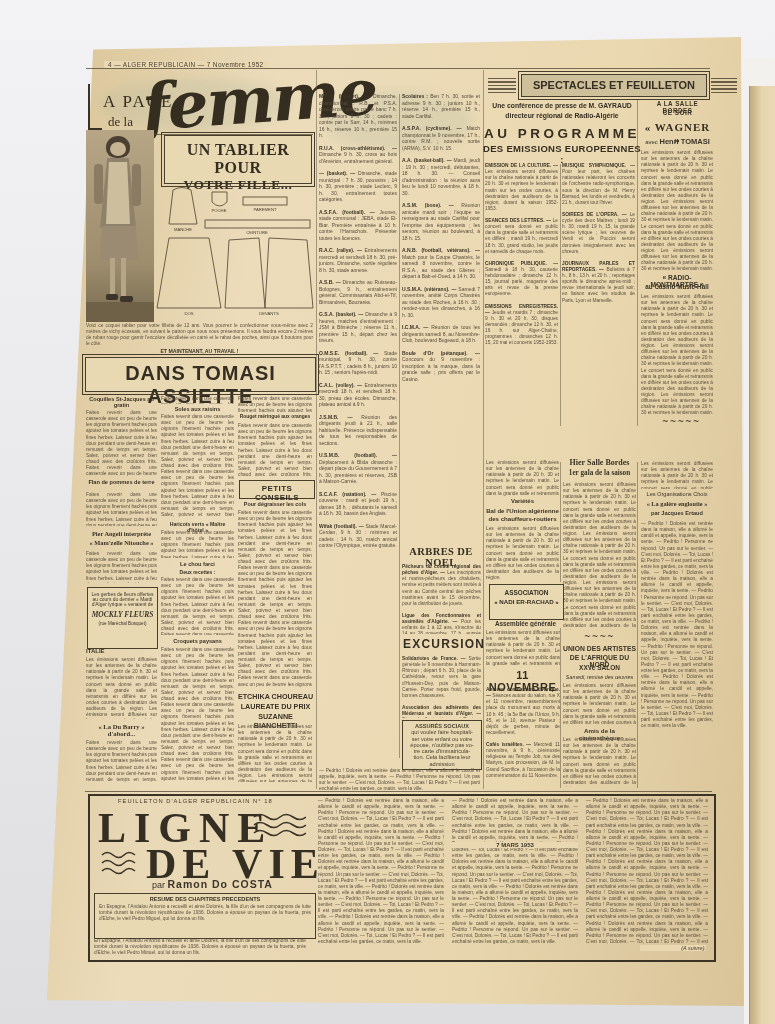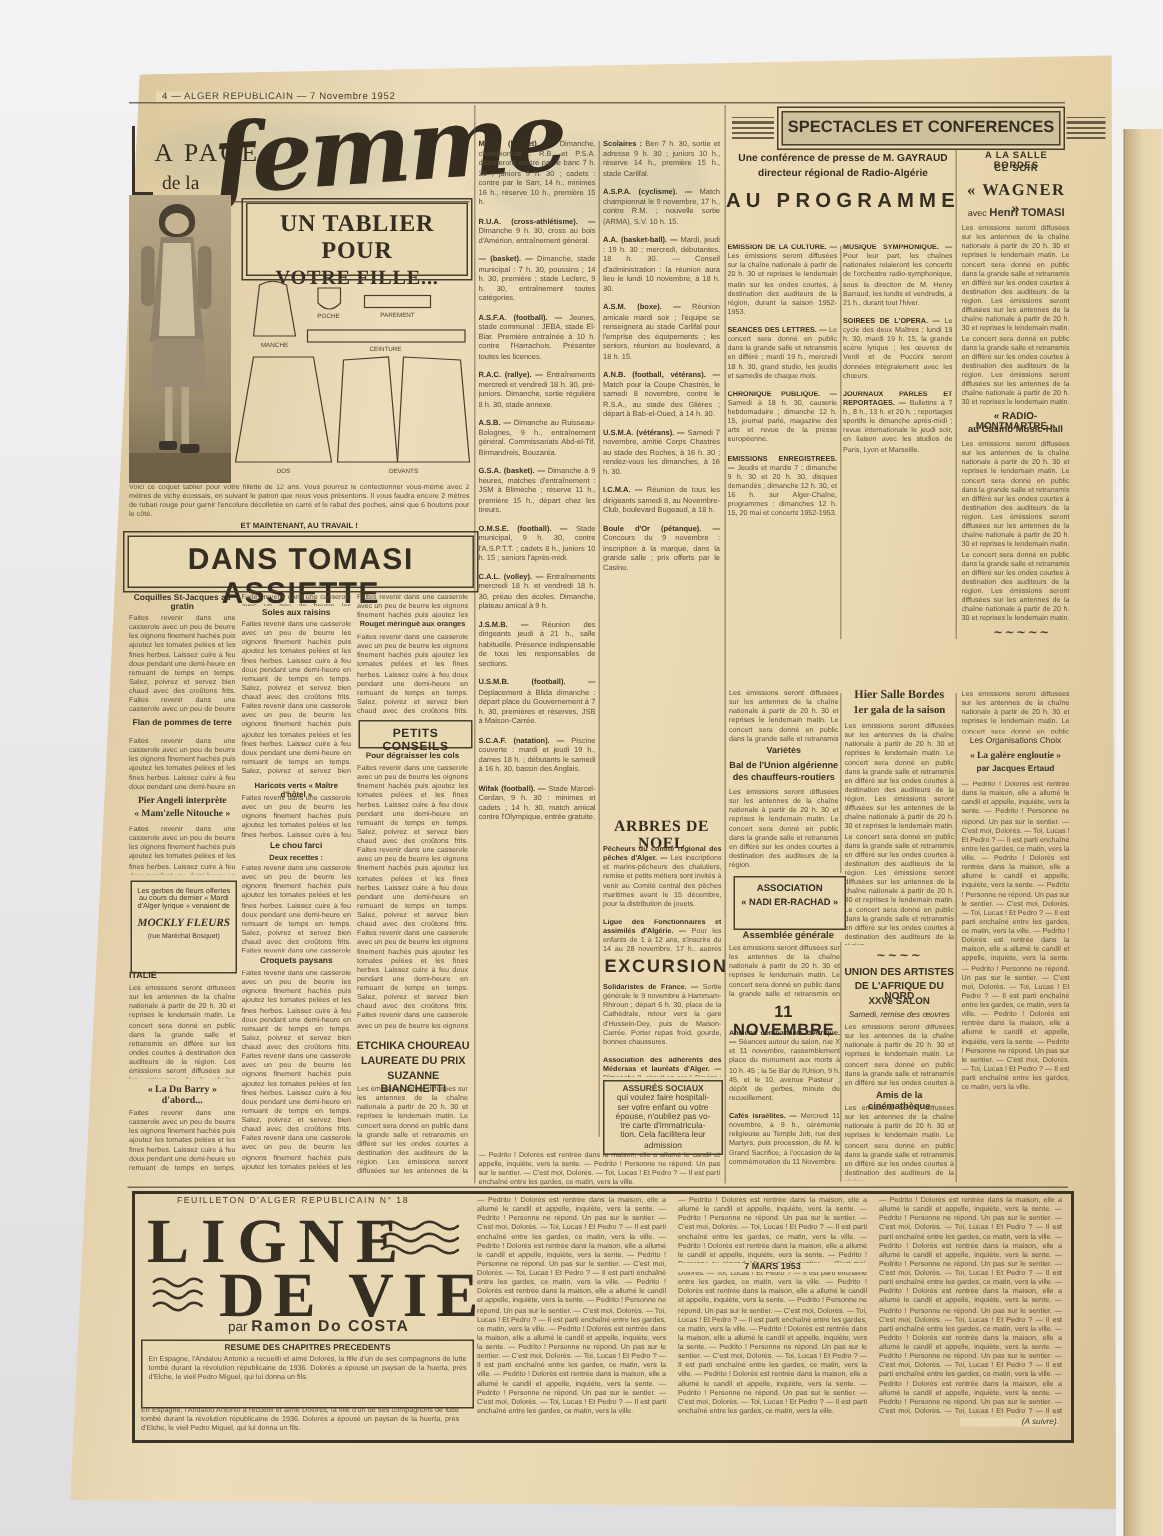--- a/index.html
+++ b/index.html
@@ -199,29 +199,30 @@
       <div style="font-size: 5.6px; line-height: 1.12; text-align: center; color: rgb(71, 62, 44);">ser votre enfant ou votre</div>
       <div style="font-size: 5.6px; line-height: 1.12; text-align: center; color: rgb(71, 62, 44);">épouse, n'oubliez pas vo-</div>
       <div style="font-size: 5.6px; line-height: 1.12; text-align: center; color: rgb(71, 62, 44);">tre carte d'immatricula-</div>
       <div style="font-size: 5.6px; line-height: 1.12; text-align: center; color: rgb(71, 62, 44);">tion. Cela facilitera leur</div>
       <div style="font-size: 5.6px; line-height: 1.12; text-align: center; color: rgb(71, 62, 44);">admission</div>
     </div>
   <div class="abs tiny" style="left:319px;top:768px;width:161px;height:22px;">— Pedrito ! Dolorès est rentrée dans la maison, elle a allumé le candil et appelle, inquiète, vers la sente. — Pedrito ! Personne ne répond. Un pas sur le sentier. — C'est moi, Dolorès. — Toi, Lucas ! Et Pedro ? — Il est parti enchaîné entre les gardes, ce matin, vers la ville.</div>
 
   <div class="abs dash" style="left:488px;top:78px;width:28px;height:15px;"></div>
   <div class="abs dbox ctr" style="left:521px;top:74px;width:184px;height:21px;background:#cfc09c;">
-    <div class="b ink" style="font-size:11px;margin-top:4px;">SPECTACLES ET CONFERENCES</div>
+    <div class="b ink" style="font-size:11px;margin-top:4px;">SPECTACLES ET FEUILLETON</div>
   </div>
   <div class="abs dash" style="left:711px;top:78px;width:26px;height:15px;"></div>
 
   <div class="abs b ctr ink" style="left:483px;top:101px;width:158px;font-size:6.8px;line-height:1.5;">
     <div>Une conférence de presse de M. GAYRAUD</div>
     <div>directeur régional de Radio-Algérie</div>
   </div>
   <div class="abs b ctr ink" style="left:483px;top:126px;width:158px;font-size:13.5px;letter-spacing:3.5px;">AU PROGRAMME</div>
+  <div class="abs b ctr ink" style="left:483px;top:143px;width:158px;font-size:9.5px;letter-spacing:.3px;">DES EMISSIONS EUROPEENNES :</div>
 
   <div class="abs" style="left:485px;top:163px;width:73px;height:262px;overflow:hidden;">
 
   <p class="tiny entry"><b class="lead">ÉMISSION DE LA CULTURE. —</b> <span>Les émissions seront diffusées sur la chaîne nationale à partir de 20 h. 30 et reprises le lendemain matin sur les ondes courtes, à destination des auditeurs de la région, durant la saison 1952-1953.</span></p>
       <p class="tiny entry"><b class="lead">SÉANCES DES LETTRES. —</b> <span>Le concert sera donné en public dans la grande salle et retransmis en différé ; mardi 19 h., mercredi 18 h. 30, grand studio, les jeudis et samedis de chaque mois.</span></p>
       <p class="tiny entry"><b class="lead">CHRONIQUE PUBLIQUE. —</b> <span>Samedi à 18 h. 30, causerie hebdomadaire ; dimanche 12 h. 15, journal parlé, magazine des arts et revue de la presse européenne.</span></p>
       <p class="tiny entry"><b class="lead">ÉMISSIONS ENREGISTRÉES. —</b> <span>Jeudis et mardis 7 ; dimanche 9 h. 30 et 20 h. 30, disques demandés ; dimanche 12 h. 30, et 16 h. sur Alger-Chaîne, programmes : dimanches 12 h. 15, 20 mai et concerts 1952-1953.</span></p>
     </div>
   <div class="abs" style="left:562px;top:163px;width:73px;height:262px;overflow:hidden;">
 

